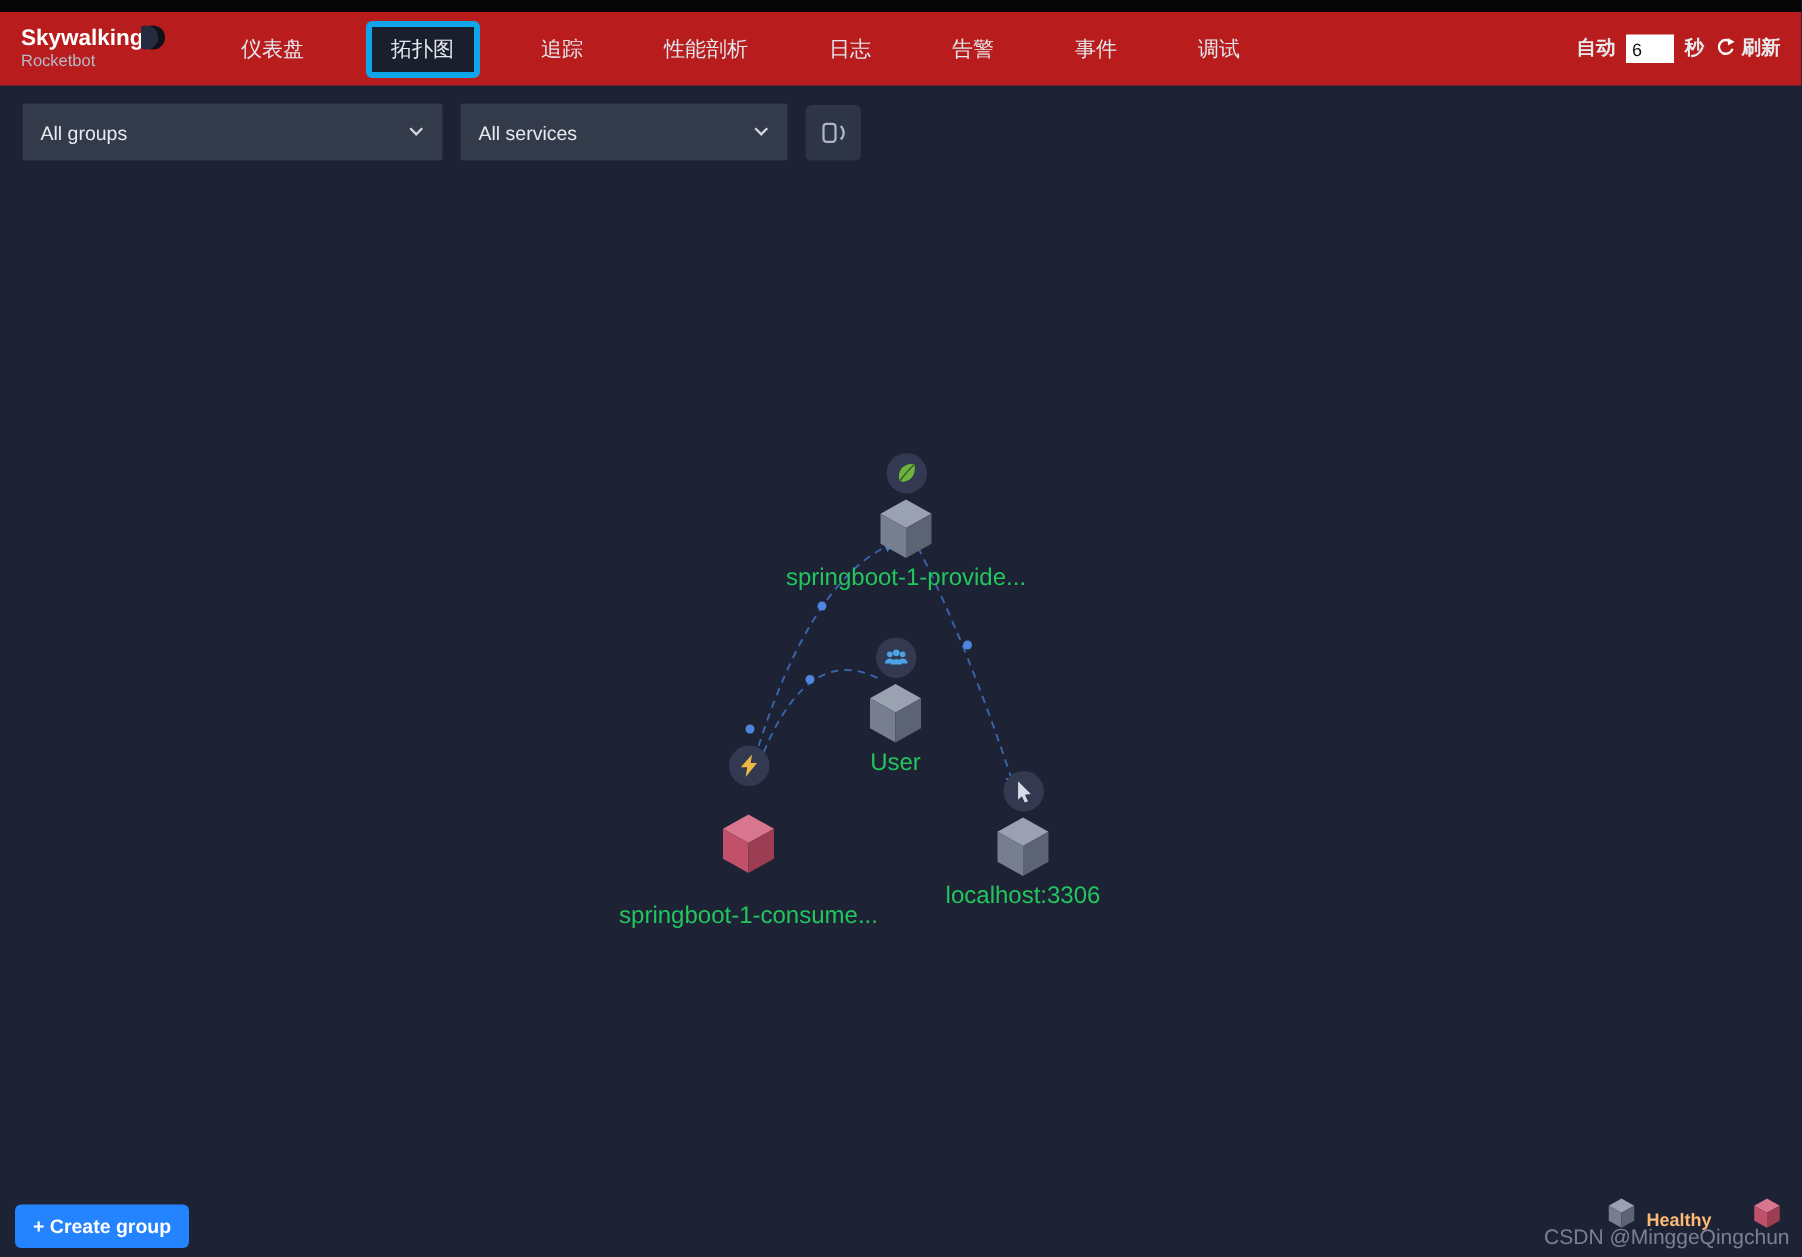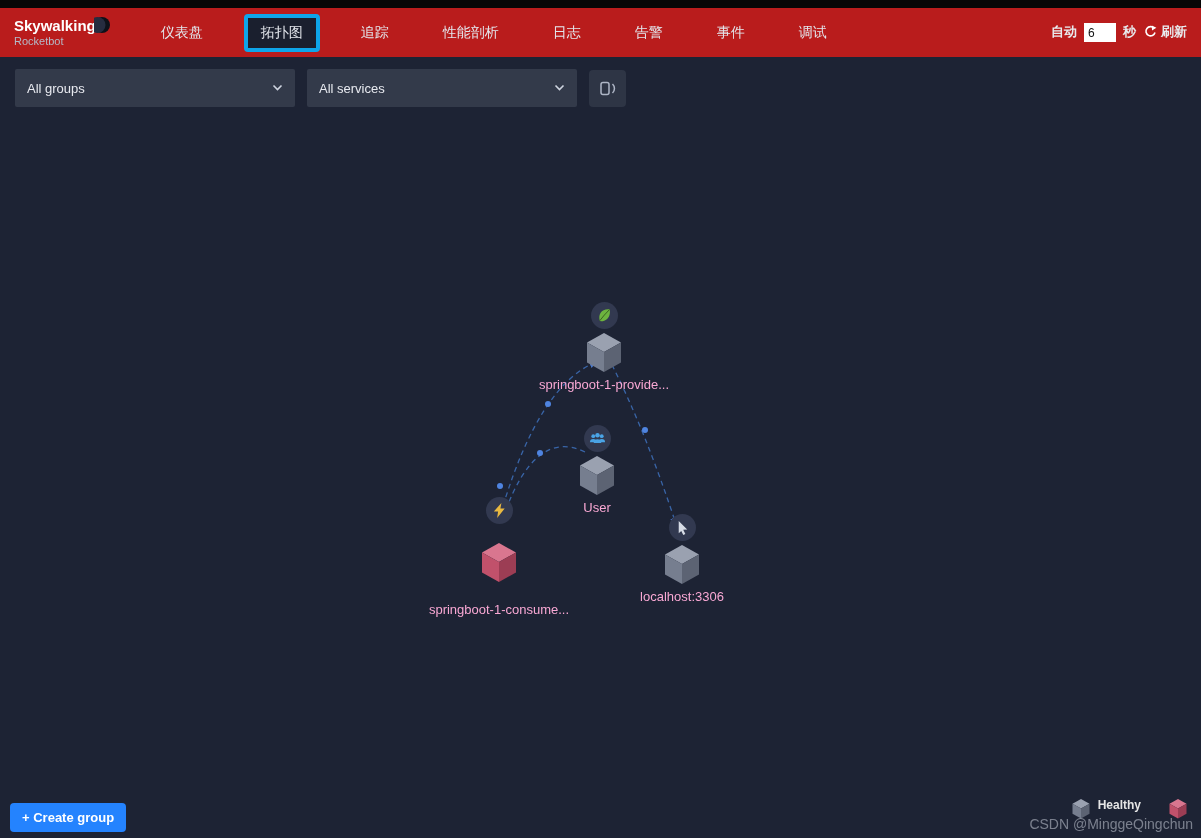--- a/index.html
+++ b/index.html
@@ -20,34 +20,34 @@
   .nav-item.active { background:#1a1f2e; border:4px solid #0ea5e9; border-radius:4px; }
   .nav-right { margin-left:auto; display:flex; align-items:flex-start; gap:7px; font-size:13px; font-weight:bold; }
   .interval-input { width:32px; height:19px; border:none; background:#fff; color:#111;
                     font-size:12px; padding:0 4px; font-family:inherit; }
   .refresh { display:flex; align-items:center; gap:4px; cursor:pointer; }
 
   .toolbar { display:flex; align-items:center; gap:12px; padding:12px 15px; }
   .select { width:280px; height:38px; background:#333a4a; display:flex; align-items:center;
             justify-content:space-between; padding:0 12px; color:#e8eaf0; font-size:13px;
             cursor:pointer; border-radius:2px; }
-  .select.services { width:270px; }
+  .select.services { width:218px; }
   .depth-btn { width:37px; height:37px; background:#2e3545; border-radius:4px; display:flex;
                align-items:center; justify-content:center; cursor:pointer; }
 
   .edges { position:absolute; left:0; top:0; }
   .node { position:absolute; width:150px; transform:translateX(-50%); display:flex;
           flex-direction:column; align-items:center; cursor:pointer; }
   .badge { width:27px; height:27px; border-radius:50%; background:#323950; display:flex;
            align-items:center; justify-content:center; margin-bottom:2px; }
-  .node-label { font-size:13px; color:#f9a8d4; margin-top:2px; white-space:nowrap; }
+  .node-label { font-size:16px; color:#22c55e; margin-top:2px; white-space:nowrap; }
 
   .legend { position:absolute; right:12px; bottom:18px; display:flex; align-items:center;
             gap:26px; z-index:3; }
-  .legend-item { display:flex; align-items:flex-start; gap:6px; color:#e5e5e5; font-size:12px; font-weight:bold; }
+  .legend-item { display:flex; align-items:flex-end; gap:6px; color:#fdba74; font-size:12px; font-weight:bold; }
   .create-group { position:absolute; left:10px; bottom:6px; background:#2483fe; color:#fff;
                   border:none; border-radius:4px; font-size:13px; font-weight:bold;
                   padding:7px 12px; cursor:pointer; font-family:Liberation Sans, sans-serif; z-index:3; }
   .watermark { position:absolute; right:8px; bottom:6px; font-size:14px;
                color:rgba(200,206,216,.55); pointer-events:none; z-index:4; }
 </style>
 </head>
 <body>
 
 <div class="stage">

